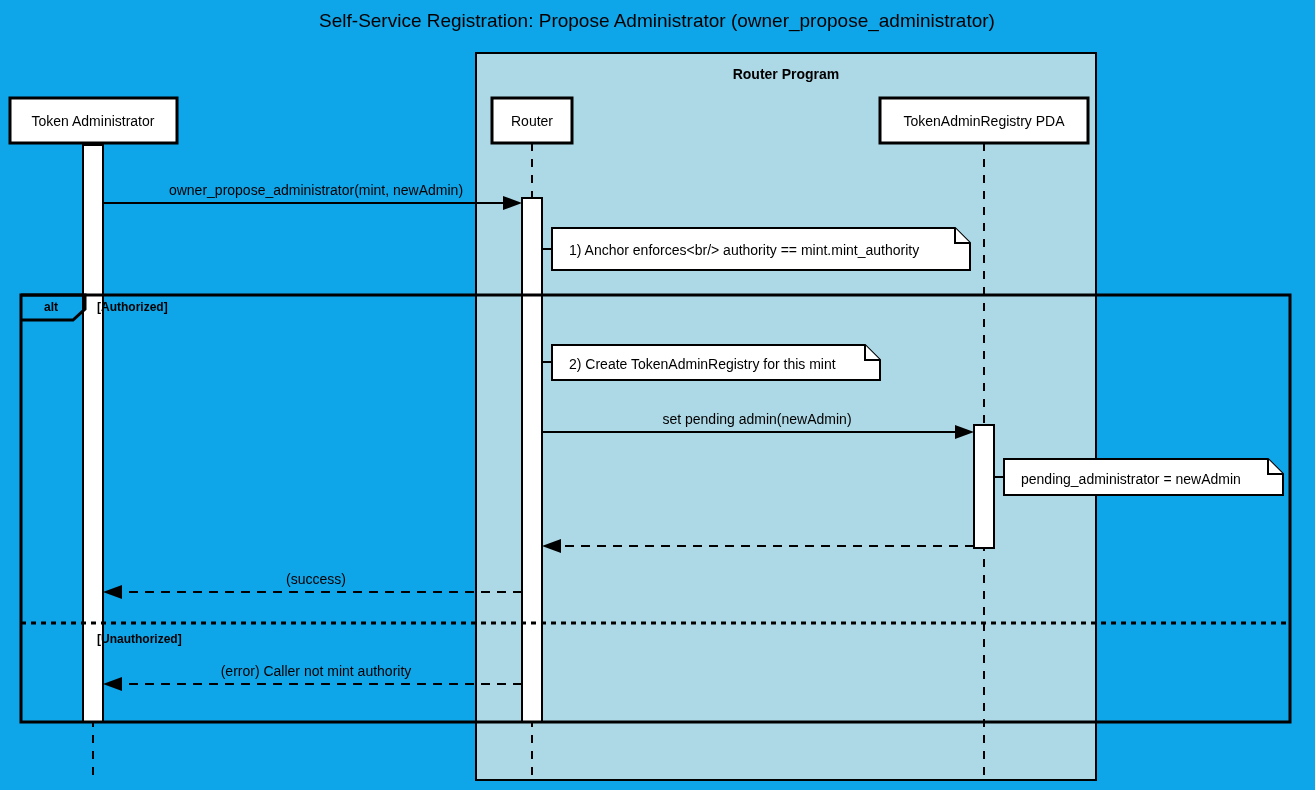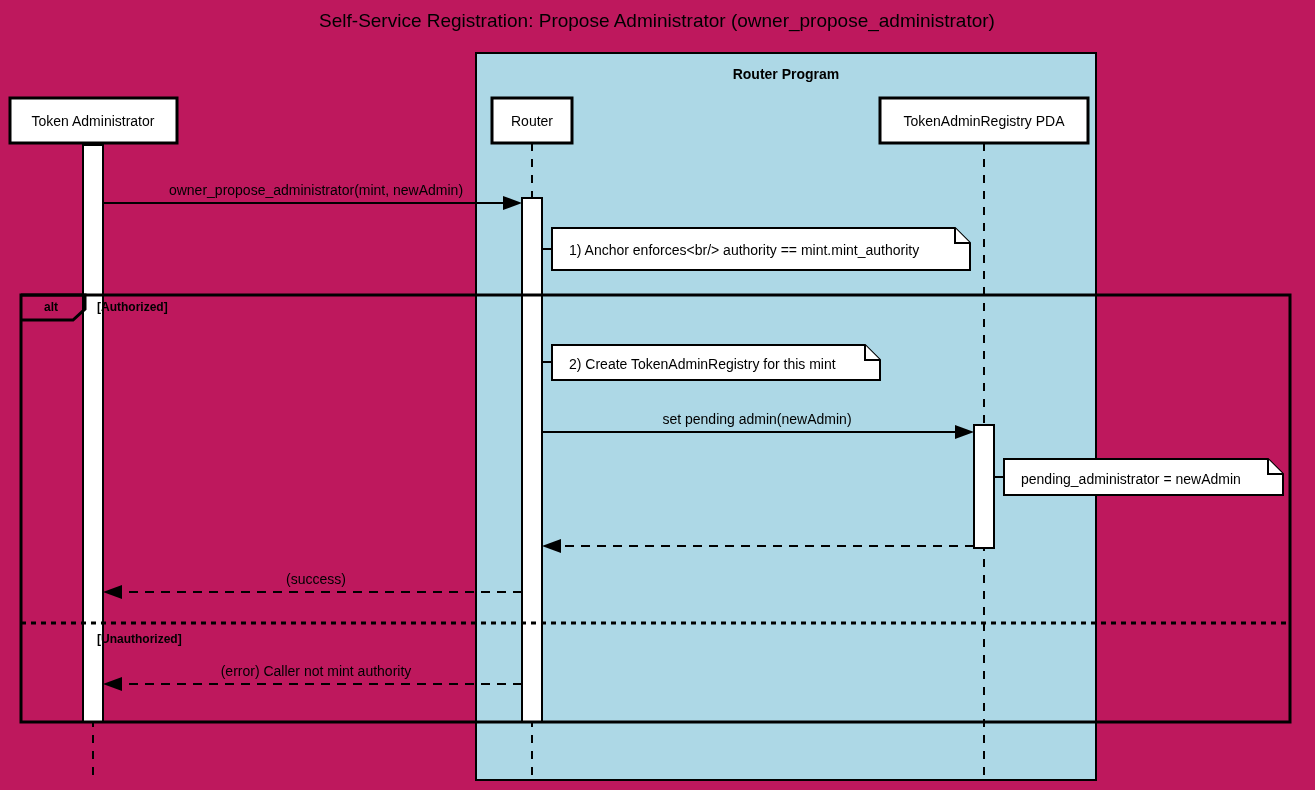--- a/index.html
+++ b/index.html
@@ -8,21 +8,21 @@
     background: #ffffff;
   }
   body {
     font-family: "Liberation Sans", sans-serif;
     color: #000000;
   }
   #canvas {
     position: relative;
     width: 1315px;
     height: 790px;
-    background: #be185d;
+    background: #0ea5e9;
     overflow: hidden;
   }
   svg.diagram {
     position: absolute;
     left: 0;
     top: 0;
     width: 1315px;
     height: 790px;
   }
   .diagram text {

